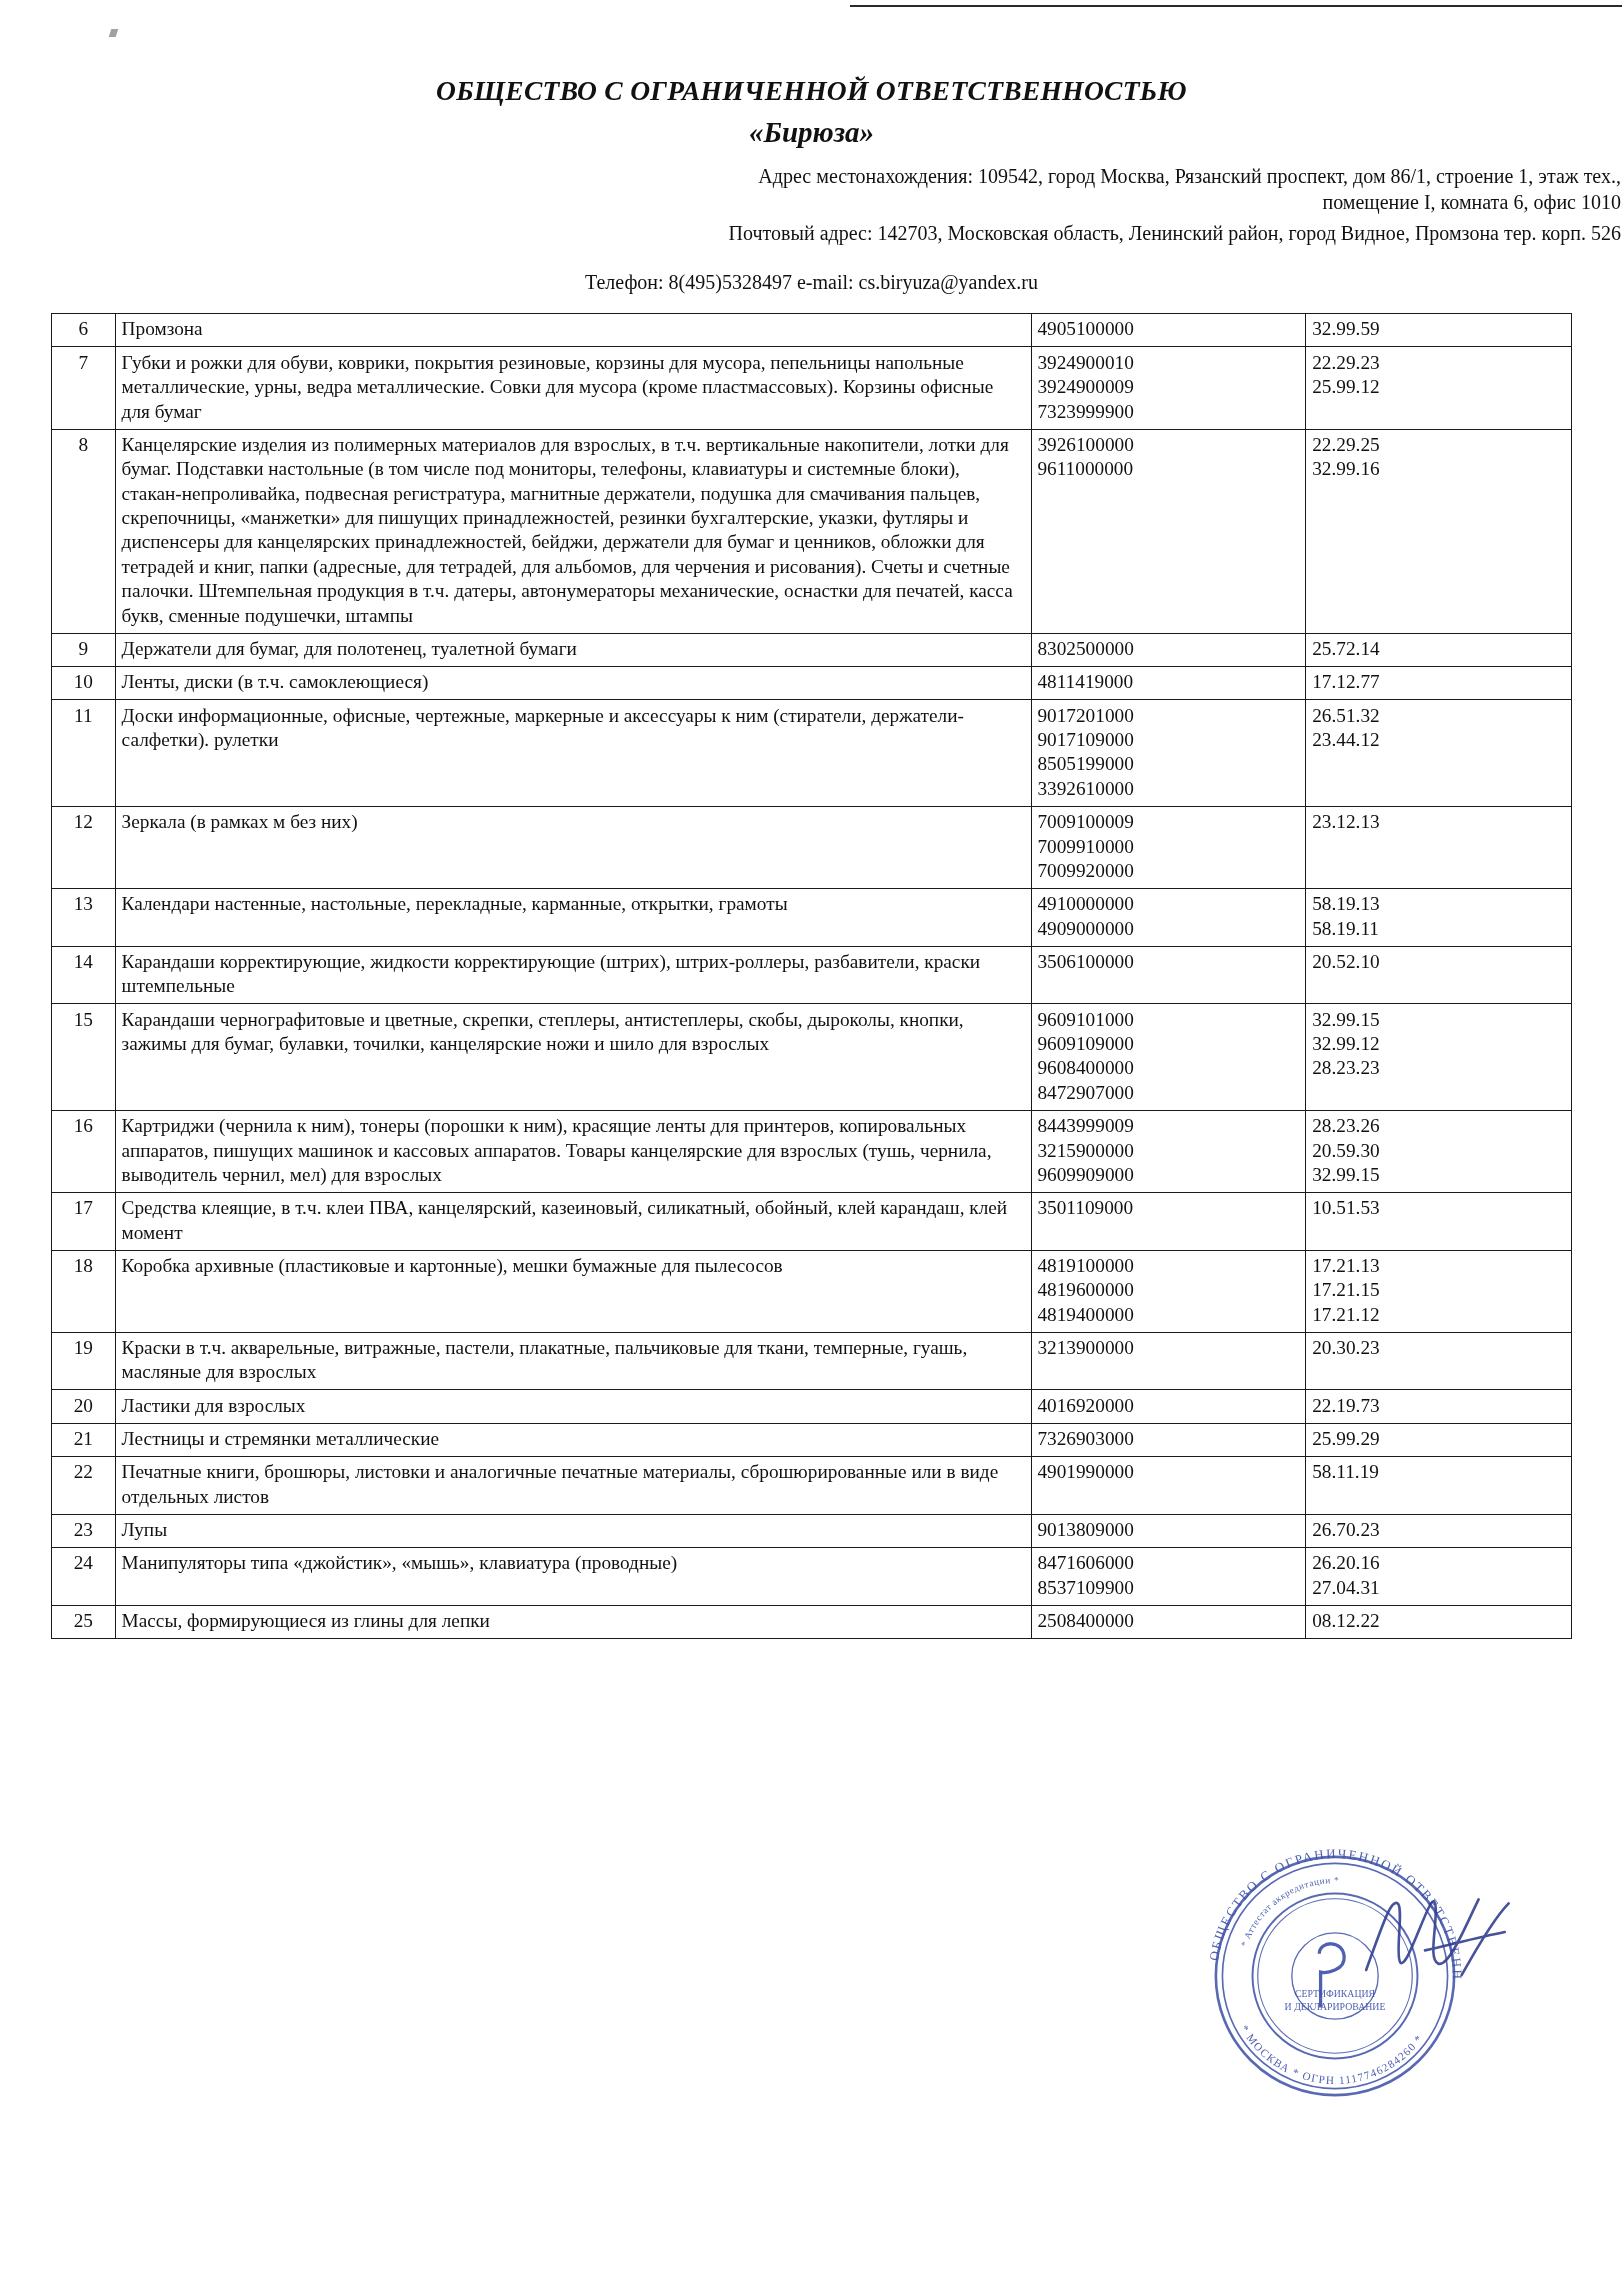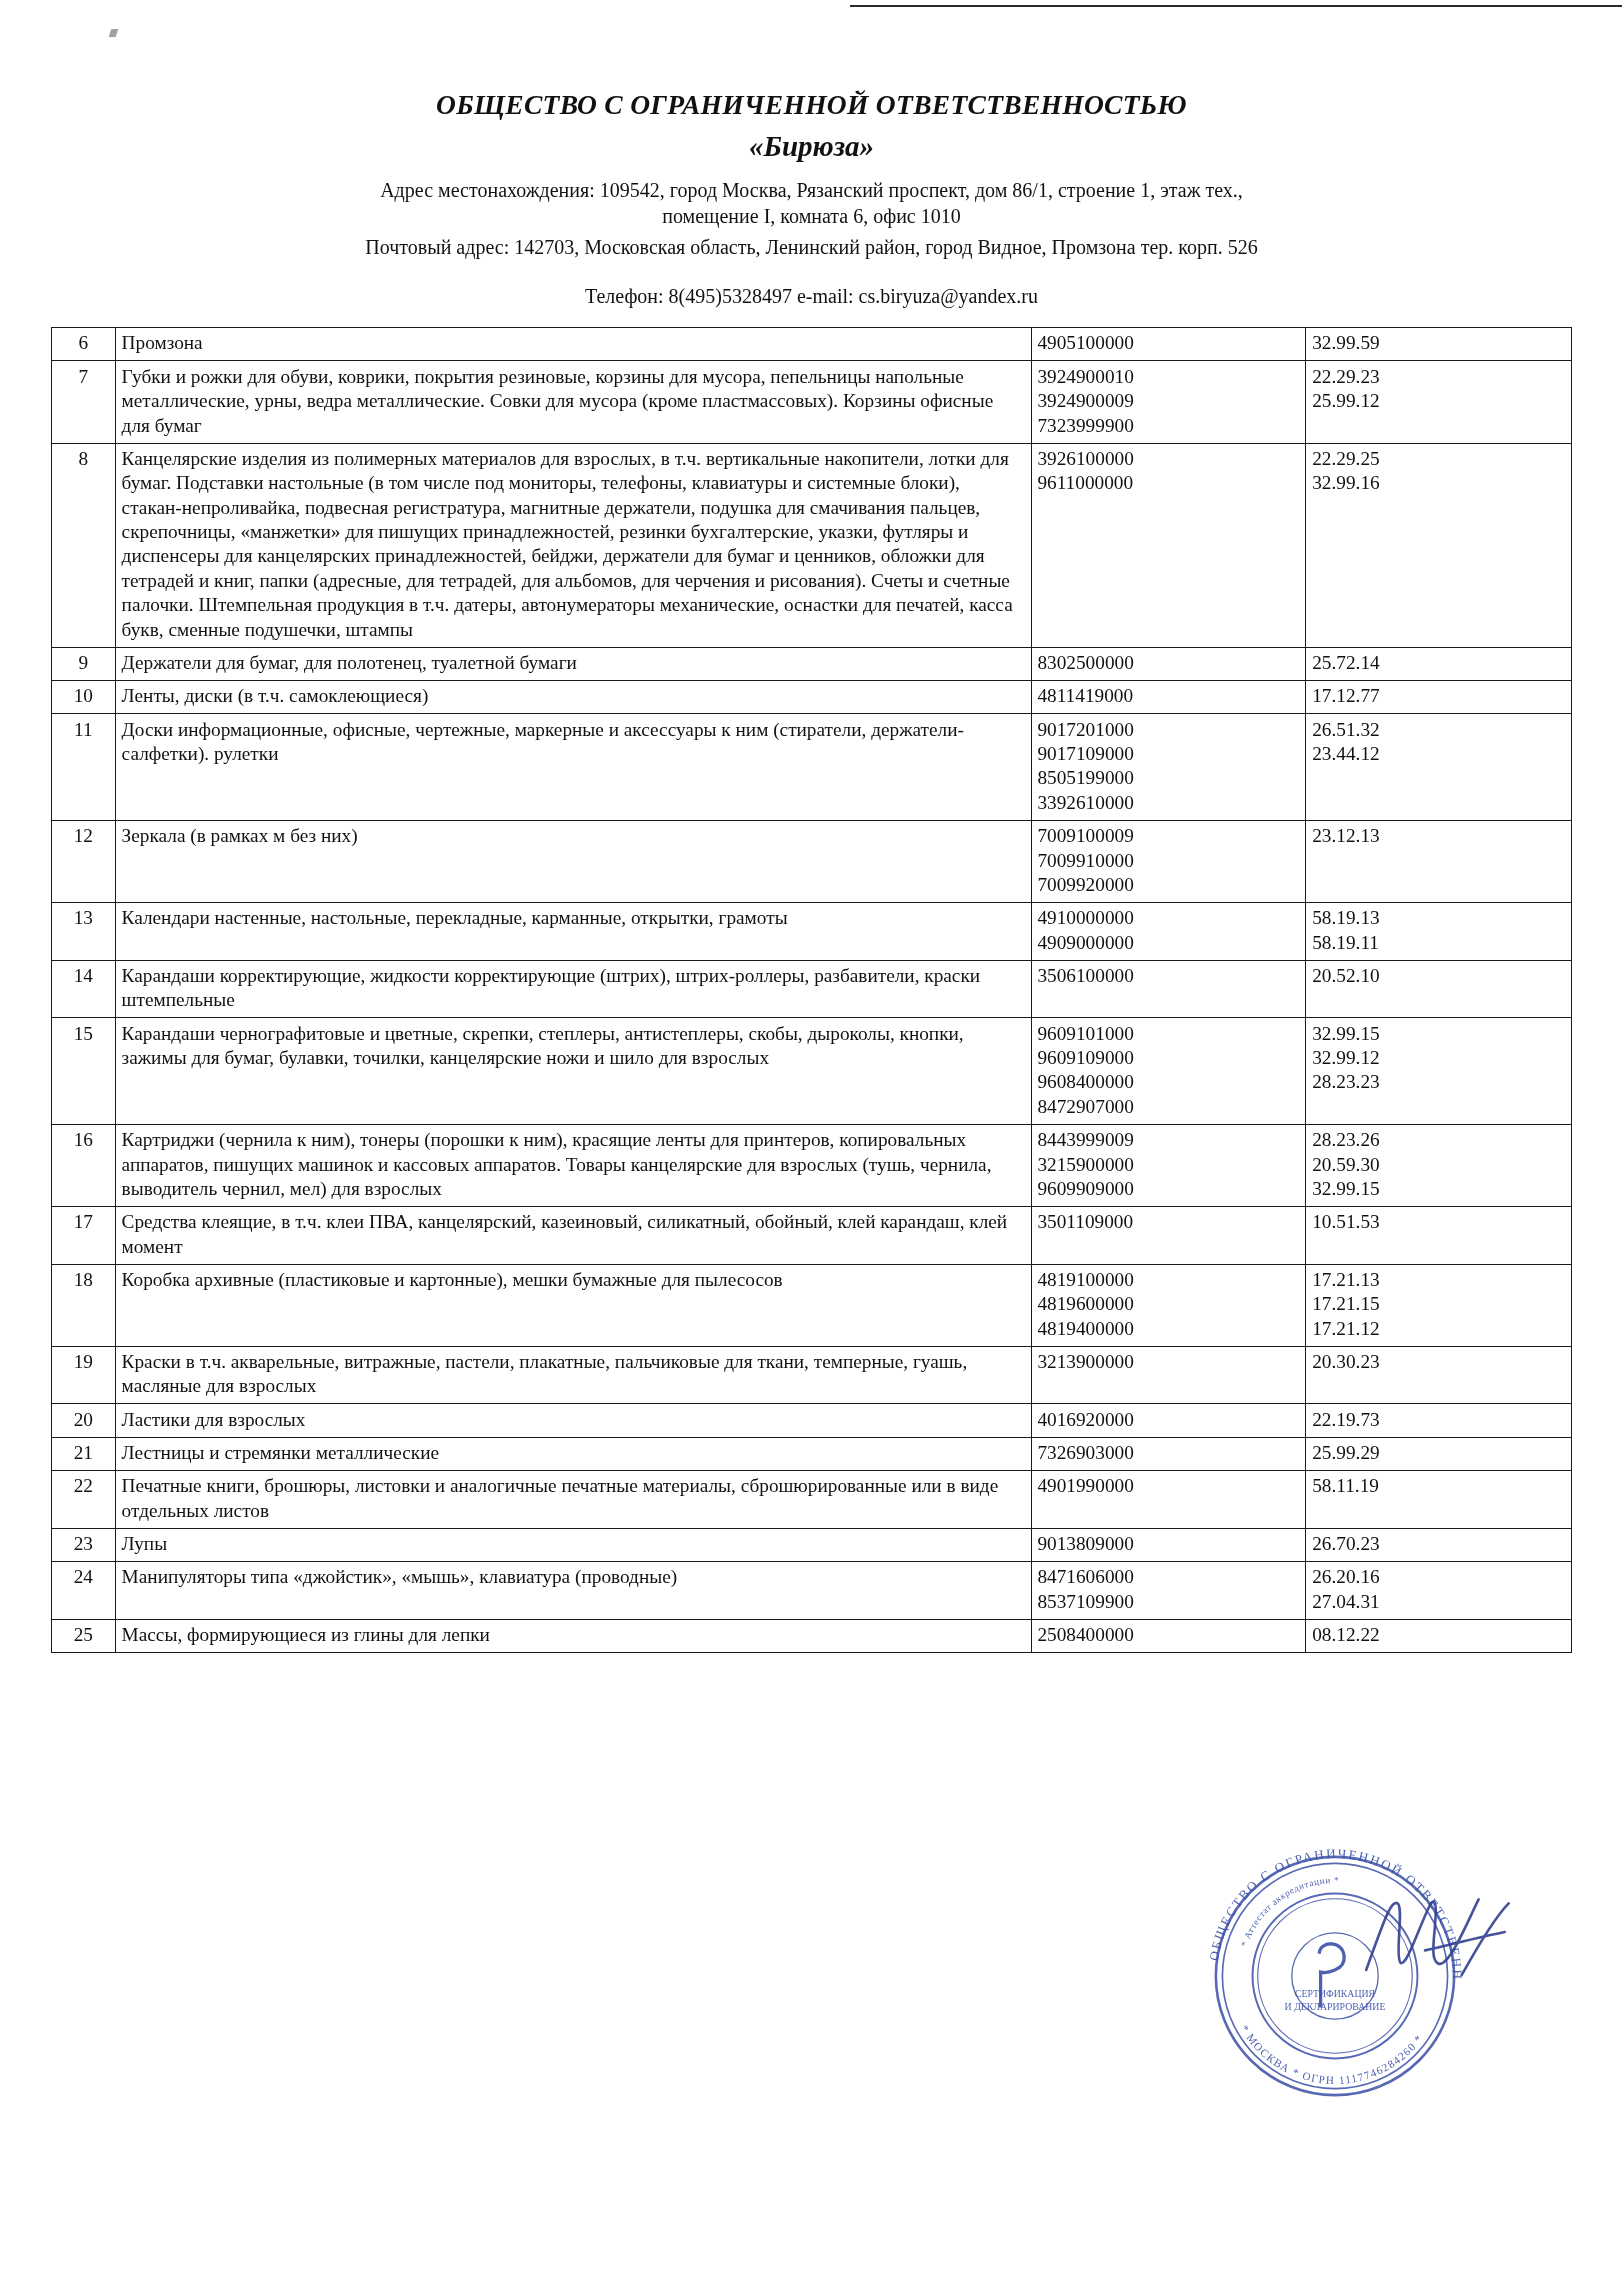--- a/index.html
+++ b/index.html
@@ -13,21 +13,21 @@
     font-family: "Liberation Serif", serif;
     color: #111111;
     position: relative;
     overflow: hidden;
   }
   .page {
     position: relative;
     width: 1623px;
     height: 2061px;
     box-sizing: border-box;
-    padding: 16px;
+    padding: 2px;
   }
   
   .scan-line-top {
     position: absolute;
     left: 850px;
     top: 5.2px;
     width: 772px;
     height: 2px;
     background: #2a2a2a;
   }
@@ -56,21 +56,21 @@
     font-size: 29px;
     font-weight: bold;
     font-style: italic;
     margin-top: 9.2px;
   }
   .addr {
     font-size: 20px;
     line-height: 1.28;
     margin-top: 14.4px;
   }
-  .addr div { margin-top: 1.3px; }
+  .addr div { margin-top: 1.3px; text-align: right; }
   .addr .post { margin-top: 5.2px; }
   .reg {
     font-size: 20px;
     line-height: 1.3;
     margin-top: 22px;
   }
 
   table.main {
     border-collapse: collapse;
     margin: 18.3px auto 0 auto;

